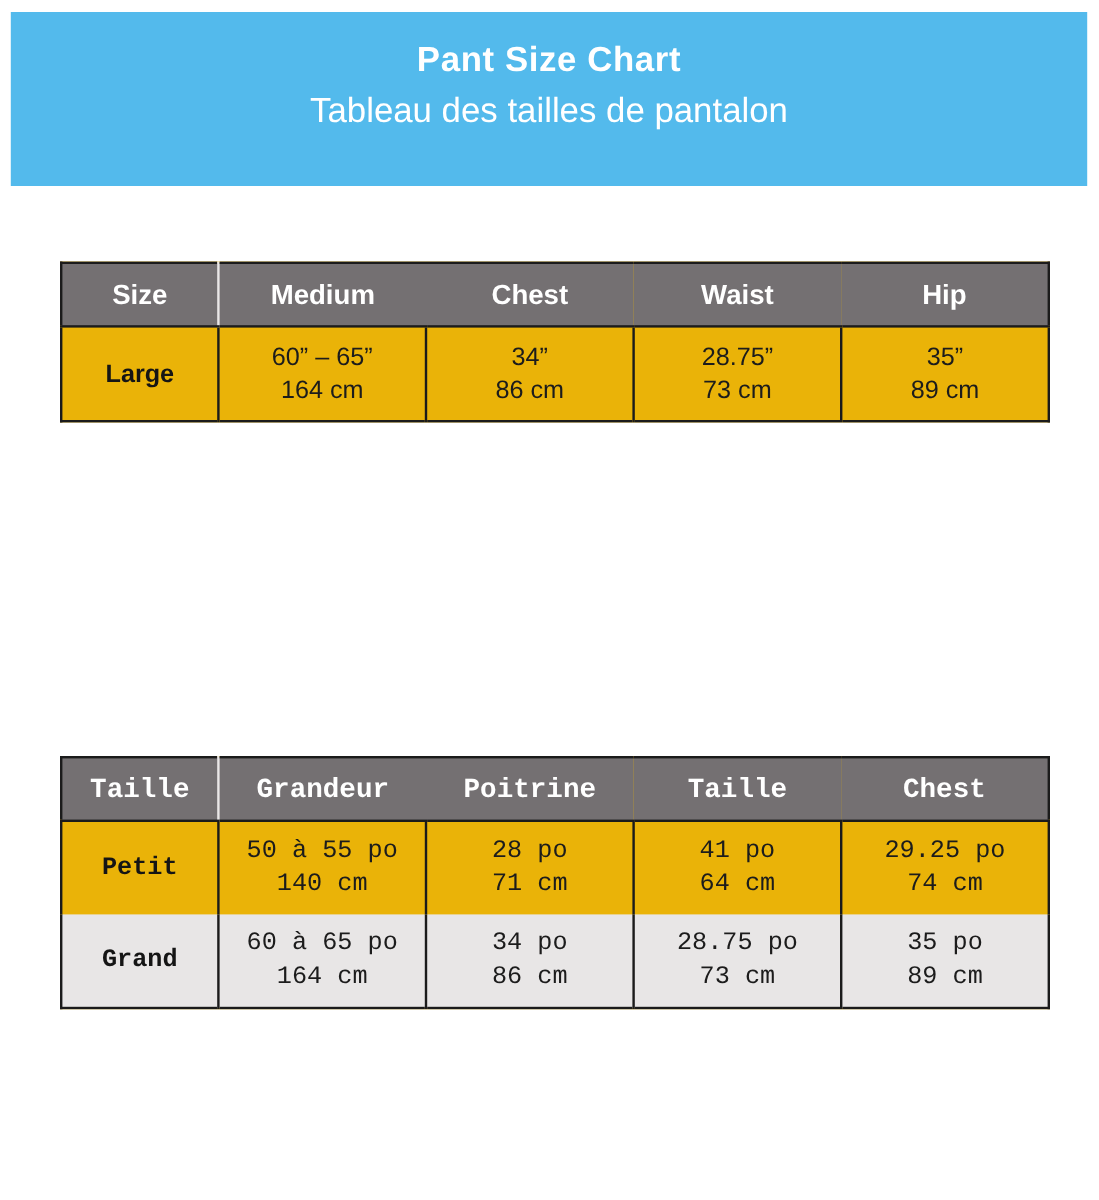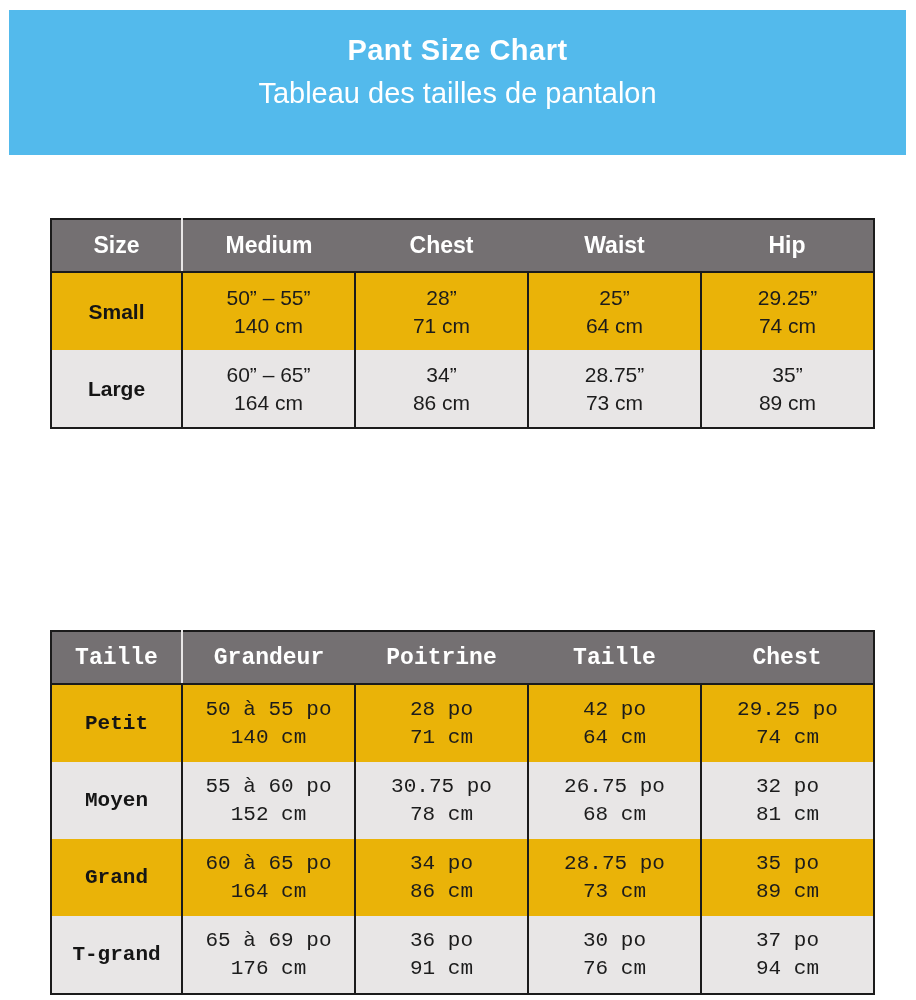--- a/index.html
+++ b/index.html
@@ -112,39 +112,20 @@
       <tr>
         <th>Size</th>
         <th>Medium</th>
         <th>Chest</th>
         <th>Waist</th>
         <th>Hip</th>
       </tr>
     </thead>
     <tbody>
       <tr>
-        <td><span class="row-label">Small</span></td>
-        <td>
-          <div class="val-line">50” – 55”</div>
-          <div class="val-line">140 cm</div>
-        </td>
-        <td>
-          <div class="val-line">28”</div>
-          <div class="val-line">71 cm</div>
-        </td>
-        <td>
-          <div class="val-line">25”</div>
-          <div class="val-line">64 cm</div>
-        </td>
-        <td>
-          <div class="val-line">29.25”</div>
-          <div class="val-line">74 cm</div>
-        </td>
-      </tr>
-      <tr>
         <td><span class="row-label">Large</span></td>
         <td>
           <div class="val-line">60” – 65”</div>
           <div class="val-line">164 cm</div>
         </td>
         <td>
           <div class="val-line">34”</div>
           <div class="val-line">86 cm</div>
         </td>
         <td>
@@ -181,81 +162,43 @@
         <td><span class="row-label">Petit</span></td>
         <td>
           <div class="val-line">50 à 55 po</div>
           <div class="val-line">140 cm</div>
         </td>
         <td>
           <div class="val-line">28 po</div>
           <div class="val-line">71 cm</div>
         </td>
         <td>
-          <div class="val-line">42 po</div>
+          <div class="val-line">41 po</div>
           <div class="val-line">64 cm</div>
         </td>
         <td>
           <div class="val-line">29.25 po</div>
           <div class="val-line">74 cm</div>
         </td>
       </tr>
       <tr>
-        <td><span class="row-label">Moyen</span></td>
-        <td>
-          <div class="val-line">55 à 60 po</div>
-          <div class="val-line">152 cm</div>
-        </td>
-        <td>
-          <div class="val-line">30.75 po</div>
-          <div class="val-line">78 cm</div>
-        </td>
-        <td>
-          <div class="val-line">26.75 po</div>
-          <div class="val-line">68 cm</div>
-        </td>
-        <td>
-          <div class="val-line">32 po</div>
-          <div class="val-line">81 cm</div>
-        </td>
-      </tr>
-      <tr>
         <td><span class="row-label">Grand</span></td>
         <td>
           <div class="val-line">60 à 65 po</div>
           <div class="val-line">164 cm</div>
         </td>
         <td>
           <div class="val-line">34 po</div>
           <div class="val-line">86 cm</div>
         </td>
         <td>
           <div class="val-line">28.75 po</div>
           <div class="val-line">73 cm</div>
         </td>
         <td>
           <div class="val-line">35 po</div>
           <div class="val-line">89 cm</div>
         </td>
       </tr>
-      <tr>
-        <td><span class="row-label">T-grand</span></td>
-        <td>
-          <div class="val-line">65 à 69 po</div>
-          <div class="val-line">176 cm</div>
-        </td>
-        <td>
-          <div class="val-line">36 po</div>
-          <div class="val-line">91 cm</div>
-        </td>
-        <td>
-          <div class="val-line">30 po</div>
-          <div class="val-line">76 cm</div>
-        </td>
-        <td>
-          <div class="val-line">37 po</div>
-          <div class="val-line">94 cm</div>
-        </td>
-      </tr>
     </tbody>
   </table>
 
 </div>
 
 </body></html>

